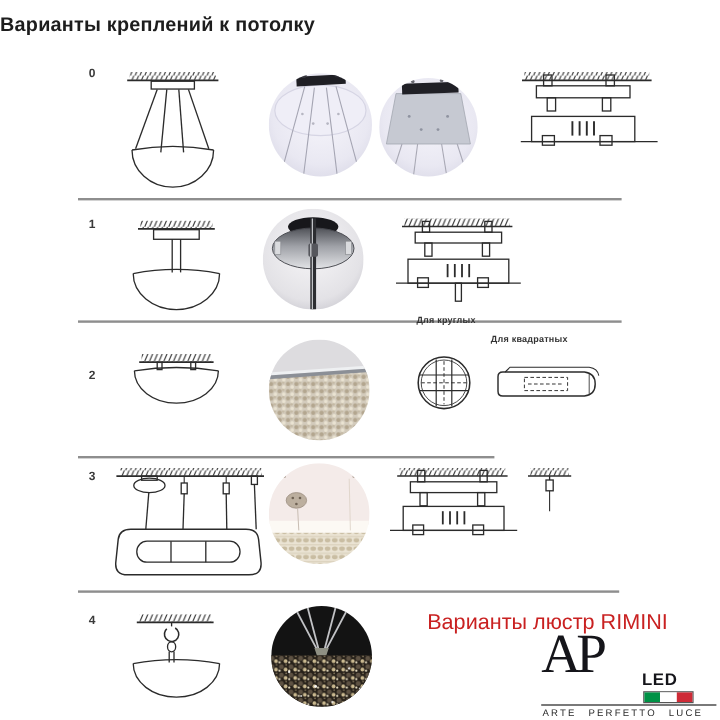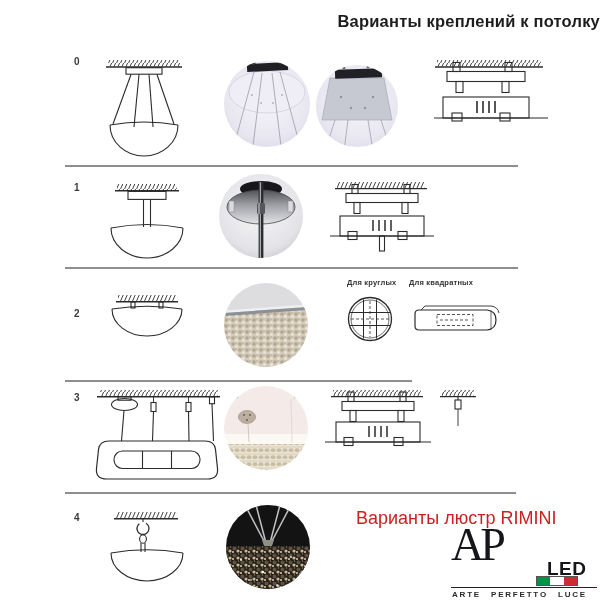--- a/index.html
+++ b/index.html
@@ -1,33 +1,33 @@
 <!DOCTYPE html>
 <html><head>
 <meta charset="utf-8">
 <style>
   html,body{margin:0;padding:0;background:#fff;}
   .page{position:relative;width:600px;height:600px;background:#fff;overflow:hidden;
         font-family:"Liberation Sans",sans-serif;}
   .art{position:absolute;left:0;top:0;}
-  .title{position:absolute;top:12px;left:0;width:600px;text-align:right;
+  .title{position:absolute;top:12px;left:0;width:600px;text-align:left;
          font-size:16.5px;font-weight:600;color:#1d1d1d;letter-spacing:.2px;}
   .num{position:absolute;font-size:10px;font-weight:bold;color:#3a3a3a;}
   .lbl{position:absolute;font-size:7.5px;font-weight:bold;color:#333;letter-spacing:.2px;white-space:nowrap;}
   .red{position:absolute;left:356px;top:508px;font-size:18px;color:#c92121;white-space:nowrap;}
   .logo{position:absolute;left:449px;top:529px;width:150px;height:70px;}
   .logo .ap{position:absolute;left:2px;top:-7px;font-family:"Liberation Serif",serif;
             font-weight:normal;font-size:46px;letter-spacing:-4px;color:#15151a;line-height:1;}
-  .logo .led{position:absolute;left:86px;top:30px;font-size:19px;font-weight:bold;
-             letter-spacing:.5px;color:#15151a;line-height:1;margin-left:12px;}
+  .logo .led{position:absolute;left:86px;top:30px;font-size:14px;font-weight:bold;
+             letter-spacing:.5px;color:#15151a;line-height:1;}
   .logo .flag{position:absolute;left:87px;top:47px;width:40px;height:8px;
               border:1px solid #555;display:flex;box-sizing:content-box;}
   .logo .flag i{flex:1;display:block;}
   .logo .rule{position:absolute;left:2px;top:58px;width:146px;border-top:1.6px solid #222;}
-  .logo .tag{position:absolute;left:3px;top:61px;font-size:8px;font-weight:bold;
+  .logo .tag{position:absolute;left:3px;top:61px;font-size:8px;font-weight:normal;
              letter-spacing:1.8px;word-spacing:6px;color:#2a2a2a;white-space:nowrap;}
 </style>
 </head>
 <body>
 
 <div class="page">
 
   <div class="title">Варианты креплений к потолку</div>
 
   <svg class="art" width="600" height="600" viewBox="0 0 600 600">
@@ -334,21 +334,21 @@
       <circle cx="277" cy="585" r="1" fill="#ffffff" opacity="0.7"></circle>
     </g>
   </svg>
 
   <div class="num" style="left:74px;top:56px">0</div>
   <div class="num" style="left:74px;top:182px">1</div>
   <div class="num" style="left:74px;top:308px">2</div>
   <div class="num" style="left:74px;top:392px">3</div>
   <div class="num" style="left:74px;top:512px">4</div>
 
-  <div class="lbl" style="left:347px;top:278px">Для круглых</div>
+  <div class="lbl" style="left:347px;top:262px">Для круглых</div>
   <div class="lbl" style="left:409px;top:278px">Для квадратных</div>
 
   <div class="red">Варианты люстр RIMINI</div>
 
   <div class="logo">
     <span class="ap">AP</span>
     <span class="led">LED</span>
     <span class="flag">
       <i style="background: rgb(0, 146, 70);"></i>
         <i style="background: rgb(255, 255, 255);"></i>

